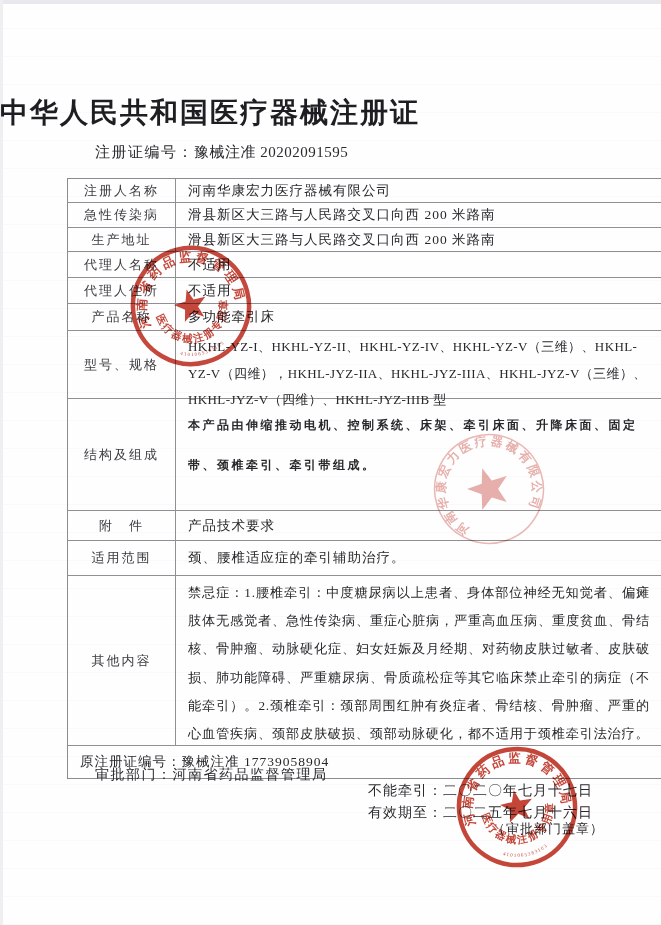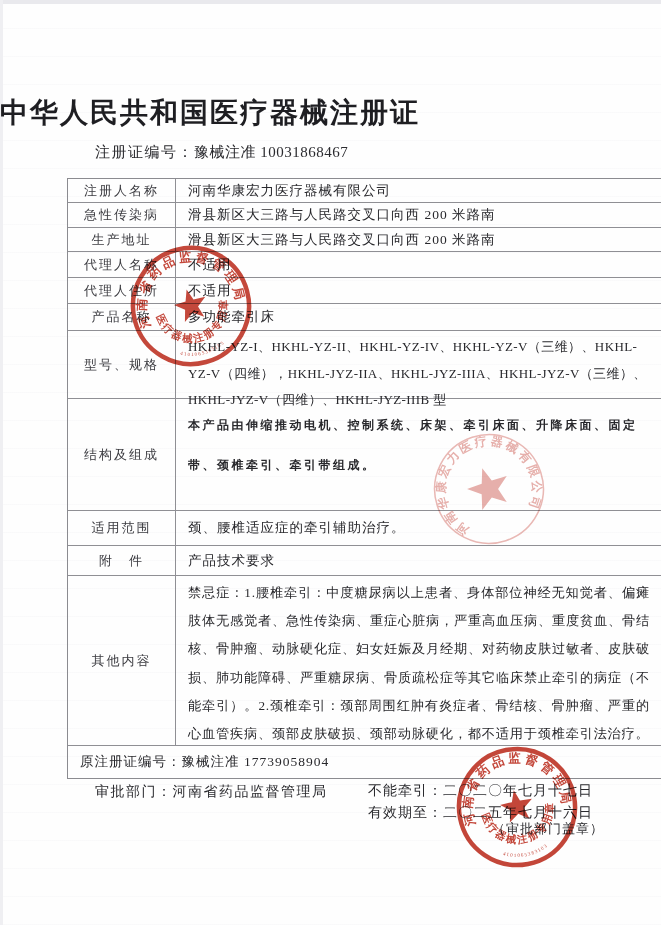--- a/index.html
+++ b/index.html
@@ -38,40 +38,40 @@
   }
   .tvalue{
     flex:1;box-sizing:border-box;display:flex;align-items:center;
     padding:2px 12px;font-size:13.5px;letter-spacing:1px;color:#28282c;
   }
   .tvalue.top{align-items:flex-start;}
   .v-models{font-size:13px;line-height:26.5px;letter-spacing:0.4px;padding-top:3px;}
   .v-structure{font-size:12px;line-height:40px;letter-spacing:2.5px;padding-top:6px;font-weight:700;}
   .v-other{font-size:13.2px;line-height:28.2px;letter-spacing:0.8px;text-align:justify;padding-top:3px;}
 
-  .footer-left{position:absolute;left:95px;top:783px;font-size:14px;letter-spacing:1.5px;color:#2a2a2e;}
+  .footer-left{position:absolute;left:95px;top:766px;font-size:14px;letter-spacing:1.5px;color:#2a2a2e;}
   .footer-right{position:absolute;left:368px;top:780px;font-size:14px;letter-spacing:1px;color:#2a2a2e;line-height:22px;}
   .seal-note{position:absolute;left:492px;top:820px;font-size:13px;letter-spacing:1px;color:#2a2a2e;}
 
   .stamp{position:absolute;mix-blend-mode:multiply;pointer-events:none;}
   .stamp-govt-top{left:126px;top:241px;}
   .stamp-company{left:427px;top:427px;opacity:0.78;}
   .stamp-govt-bottom{left:452px;top:742px;}
 </style>
 </head>
 <body>
 
 <div id="page">
   <div class="scan-edge-top"></div>
   <div class="scan-edge-left"></div>
 
   <div class="doc-title">中华人民共和国医疗器械注册证</div>
 
   <div class="reg-line">
-    <span>注册证编号：</span><span class="num">豫械注准 10031868467</span>
+    <span>注册证编号：</span><span class="num">豫械注准 20202091595</span>
   </div>
 
   <div class="cert-table">
     <div class="trow" style="height:24px">
       <div class="tlabel">注册人名称</div>
       <div class="tvalue">河南华康宏力医疗器械有限公司</div>
     </div>
     <div class="trow" style="height:25px">
       <div class="tlabel">急性传染病</div>
       <div class="tvalue">滑县新区大三路与人民路交叉口向西 200 米路南</div>
@@ -93,27 +93,27 @@
       <div class="tvalue">多功能牵引床</div>
     </div>
     <div class="trow" style="height:68px">
       <div class="tlabel">型号、规格</div>
       <div class="tvalue top v-models">HKHL-YZ-I、HKHL-YZ-II、HKHL-YZ-IV、HKHL-YZ-V（三维）、HKHL-YZ-V（四维），HKHL-JYZ-IIA、HKHL-JYZ-IIIA、HKHL-JYZ-V（三维）、HKHL-JYZ-V（四维）、HKHL-JYZ-IIIB 型</div>
     </div>
     <div class="trow" style="height:112px">
       <div class="tlabel">结构及组成</div>
       <div class="tvalue top v-structure">本产品由伸缩推动电机、控制系统、床架、牵引床面、升降床面、固定带、颈椎牵引、牵引带组成。</div>
     </div>
+    <div class="trow" style="height:30px">
+      <div class="tlabel">附　件</div>
+      <div class="tvalue">产品技术要求</div>
+    </div>
     <div class="trow" style="height:35px">
       <div class="tlabel">适用范围</div>
       <div class="tvalue">颈、腰椎适应症的牵引辅助治疗。</div>
-    </div>
-    <div class="trow" style="height:30px">
-      <div class="tlabel">附　件</div>
-      <div class="tvalue">产品技术要求</div>
     </div>
     <div class="trow" style="height:170px">
       <div class="tlabel">其他内容</div>
       <div class="tvalue top v-other">禁忌症：1.腰椎牵引：中度糖尿病以上患者、身体部位神经无知觉者、偏瘫肢体无感觉者、急性传染病、重症心脏病，严重高血压病、重度贫血、骨结核、骨肿瘤、动脉硬化症、妇女妊娠及月经期、对药物皮肤过敏者、皮肤破损、肺功能障碍、严重糖尿病、骨质疏松症等其它临床禁止牵引的病症（不能牵引）。2.颈椎牵引：颈部周围红肿有炎症者、骨结核、骨肿瘤、严重的心血管疾病、颈部皮肤破损、颈部动脉硬化，都不适用于颈椎牵引法治疗。</div>
     </div>
     <div class="trow" style="height:32px">
       <div class="tvalue">原注册证编号：豫械注准 17739058904</div>
     </div>
   </div>
 

